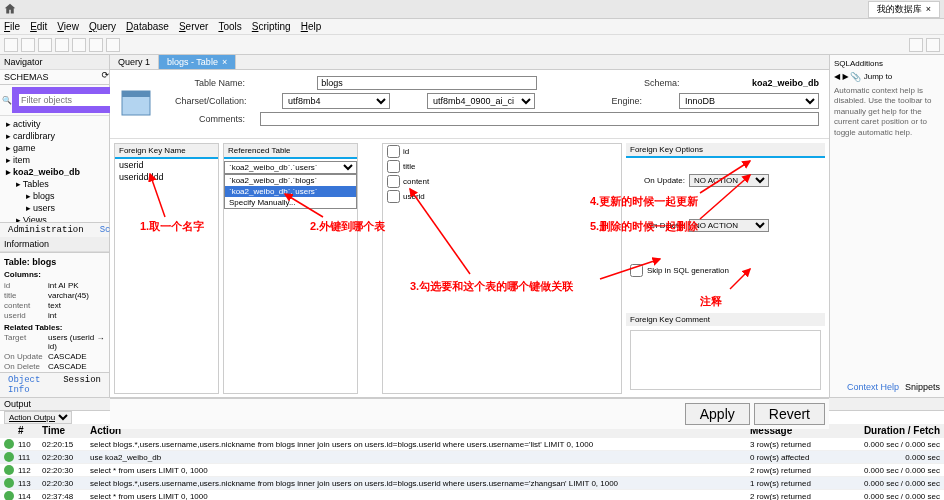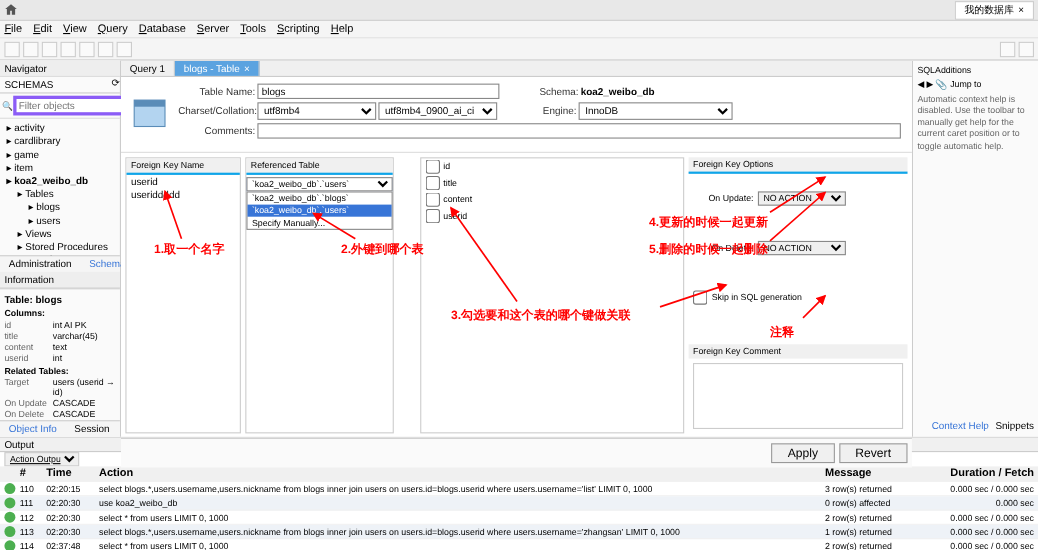--- a/index.html
+++ b/index.html
@@ -10,38 +10,38 @@
 .menubar { height: 16px; background: #f5f5f5; display: flex; align-items: center; padding: 0 4px; gap: 10px; font-size: 10px; border-bottom: 1px solid #ddd; }
 .menubar span { cursor: pointer; }
 .toolbar { height: 20px; background: #f5f5f5; border-bottom: 1px solid #ccc; display: flex; align-items: center; padding: 0 4px; gap: 3px; }
 .tb-icon { width: 14px; height: 14px; border: 1px solid #ccc; background: #fafafa; }
 .main { display: flex; height: 342px; }
 .left-panel { width: 110px; background: #fafafa; border-right: 1px solid #ccc; display: flex; flex-direction: column; }
 .nav-header { font-size: 9px; padding: 2px 4px; background: #eee; border-bottom: 1px solid #ddd; }
 .nav-tabs { display: flex; font-size: 9px; border-bottom: 1px solid #ccc; }
 .nav-tab { padding: 2px 4px; cursor: pointer; }
 .filter-row { display: flex; align-items: center; padding: 2px; border-bottom: 1px solid #ddd; }
-.filter-input { flex: 1; font-size: 9px; border: 3px solid #8b5cf6; padding: 1px 2px; }
+.filter-input { flex: 1; font-size: 9px; border: 7px solid #8b5cf6; padding: 1px 2px; }
 .tree { flex: 1; overflow: auto; font-size: 9px; padding: 2px; }
 .tree-item { padding: 1px 0 1px 10px; cursor: pointer; white-space: nowrap; }
 .tree-item.l1 { padding-left: 4px; }
 .tree-item.l2 { padding-left: 14px; }
 .tree-item.l3 { padding-left: 24px; }
 .tree-item.bold { font-weight: bold; }
 .info-panel { height: 120px; border-top: 1px solid #ccc; padding: 4px; font-size: 8px; background: #fafafa; overflow: hidden; }
 .info-title { font-size: 9px; font-weight: bold; margin-bottom: 3px; }
 .info-grid { display: grid; grid-template-columns: 40px 1fr; gap: 1px 4px; }
 .info-label { color: #666; }
 .center { flex: 1; display: flex; flex-direction: column; background: #fff; position: relative; }
 .query-tabs { height: 18px; background: #f0f0f0; display: flex; align-items: center; font-size: 9px; border-bottom: 1px solid #ccc; }
 .q-tab { padding: 2px 8px; border-right: 1px solid #ccc; cursor: pointer; }
 .q-tab.active { background: #5ba3e0; color: #fff; }
 .q-close { margin-left: 4px; }
 .form-area { padding: 6px 10px; border-bottom: 1px solid #ddd; }
-.form-row { display: flex; align-items: center; margin-bottom: 3px; gap: 2px; }
+.form-row { display: flex; align-items: center; margin-bottom: 3px; gap: 15px; justify-content: space-between; }
 .form-label { font-size: 9px; color: #333; width: 70px; text-align: right; }
 .form-input { border: 1px solid #888; font-size: 9px; padding: 1px 3px; }
 .form-select { border: 1px solid #888; font-size: 9px; padding: 1px; background: #fff; }
 .table-icon { width: 32px; height: 28px; margin-right: 8px; }
 .fk-area { flex: 1; display: flex; padding: 4px; gap: 4px; position: relative; }
 .fk-col { border: 1px solid #ccc; background: #fff; font-size: 9px; }
 .fk-col1 { width: 105px; }
 .fk-col2 { width: 135px; }
 .fk-col3 { width: 240px; margin-left: 20px; }
 .fk-right { flex: 1; }
@@ -54,38 +54,38 @@
 .fk-opt-row { display: flex; align-items: center; gap: 4px; padding: 16px 4px; font-size: 8px; }
 .fk-opt-label { width: 55px; text-align: right; }
 .fk-opt-select { border: 1px solid #888; font-size: 8px; width: 80px; }
 .fk-comment-box { border: 1px solid #ccc; margin: 4px; height: 60px; background: #fff; }
 .anno { position: absolute; color: red; font-size: 11px; font-weight: bold; pointer-events: none; }
 .arrow { position: absolute; pointer-events: none; }
 .tabs-strip { height: 18px; border-top: 1px solid #ccc; display: flex; align-items: center; font-size: 9px; background: #f5f5f5; }
 .ts-tab { padding: 2px 8px; border-right: 1px solid #ddd; cursor: pointer; color: #666; }
 .ts-tab.active { background: #fff; border-top: 1px solid #ccc; }
 .btn-row { display: flex; justify-content: flex-end; padding: 4px; gap: 4px; border-top: 1px solid #ccc; background: #fafafa; }
-.btn { border: 1px solid #999; background: #f0f0f0; font-size: 11px; padding: 2px 14px; cursor: pointer; }
+.btn { border: 1px solid #999; background: #f0f0f0; font-size: 14px; padding: 2px 14px; cursor: pointer; }
 .right-panel { width: 115px; background: #fafafa; border-left: 1px solid #ccc; font-size: 8px; padding: 4px; }
 .rp-header { display: flex; justify-content: space-between; align-items: center; margin-bottom: 4px; }
 .rp-text { color: #666; line-height: 1.3; }
 .output-panel { height: 104px; border-top: 1px solid #ccc; background: #fff; display: flex; flex-direction: column; }
 .out-header { font-size: 9px; padding: 1px 4px; background: #f0f0f0; border-bottom: 1px solid #ccc; }
 .out-sel { border: 1px solid #ccc; font-size: 8px; margin: 0 4px; width: 68px; text-decoration: underline; }
 .out-table { flex: 1; overflow: auto; font-size: 8px; }
 .out-row { display: flex; align-items: center; padding: 1px 4px; border-bottom: 1px solid #f0f0f0; }
 .out-row.alt { background: #eef2f7; }
 .out-icon { width: 10px; height: 10px; border-radius: 50%; background: #4caf50; margin-right: 4px; flex-shrink: 0; }
 .out-num { width: 24px; }
 .out-time { width: 48px; }
 .out-action { flex: 1; overflow: hidden; text-overflow: ellipsis; white-space: nowrap; }
 .out-msg { width: 100px; }
 .out-dur { width: 90px; text-align: right; }
 .bottom-tabs { display: flex; font-size: 9px; border-top: 1px solid #ccc; background: #f5f5f5; }
-.bt-tab { padding: 2px 8px; cursor: pointer; }
+.bt-tab { padding: 2px 8px; cursor: pointer; font-family: Liberation Mono, monospace; }
 .bt-tab.active { color: #3875d7; }
 .checkbox-row { display: flex; align-items: center; gap: 3px; padding: 1px 4px; font-size: 8px; }
 </style>
 </head>
 <body>
 
 <div class="topbar">
   <svg class="home-icon" viewBox="0 0 16 16">
       <path fill="#555" d="M8 1L1 7h2v7h4V9h2v5h4V7h2z"></path>
     </svg>

